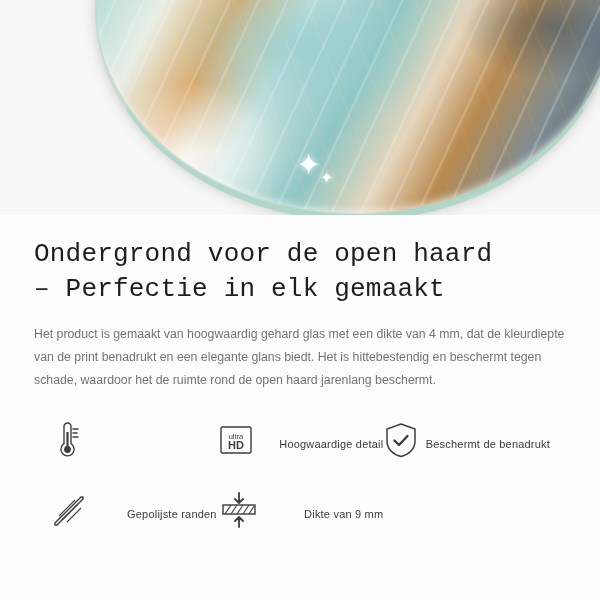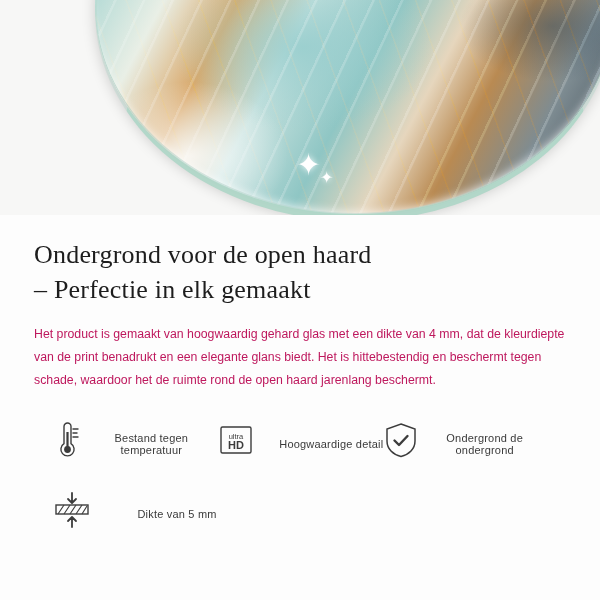--- a/index.html
+++ b/index.html
@@ -95,33 +95,33 @@
     user-select: none;
   }
   .sparkle.s1 { left: 296px; top: 150px; font-size: 30px; }
   .sparkle.s2 { left: 320px; top: 170px; font-size: 16px; }
 
   
   .content {
     padding: 22px 34px 0 34px;
   }
   .headline {
-    font-family: Liberation Serif, serif;
+    font-family: Liberation Mono, monospace;
     font-size: 26px;
     line-height: 1.35;
     color: #1d1d1d;
     font-weight: 400;
     margin: 0 0 16px 0;
     letter-spacing: 0.2px;
   }
   .headline .line2 { display: block; }
   .body-copy {
     font-size: 12.3px;
     line-height: 1.85;
-    color: #be185d;
+    color: #737373;
     margin: 0;
     max-width: 532px;
   }
 
   
   .features {
     margin-top: 26px;
     display: grid;
     grid-template-columns: repeat(3, 1fr);
     row-gap: 16px;
@@ -174,53 +174,61 @@
 
       <div class="feature">
         <div class="feature-icon">
           <svg width="36" height="40" viewBox="0 0 36 40" fill="none" stroke="#3c3c3c" stroke-width="1.4">
             <path d="M14 6.5a3.5 3.5 0 0 1 7 0v17.2a6.6 6.6 0 1 1-7 0Z"></path>
             <circle cx="17.5" cy="29.5" r="3.4" fill="#3c3c3c" stroke="none"></circle>
             <rect x="16.4" y="12" width="2.2" height="15" fill="#3c3c3c" stroke="none"></rect>
             <path d="M23 9h5M23 13h4M23 17h5" stroke-linecap="round"></path>
           </svg>
         </div>
-        <div class="feature-label">Bestand tegen temperatuur</div>
       </div>
 
       <div class="feature">
         <div class="feature-icon">
           <svg width="38" height="38" viewBox="0 0 38 38">
             <rect x="4" y="6" width="30" height="26" rx="1.5" fill="none" stroke="#3c3c3c" stroke-width="1.4"></rect>
             <text x="19" y="17.5" font-family="Liberation Sans, sans-serif" font-size="7.5" fill="#3c3c3c" text-anchor="middle">ultra</text>
             <text x="19" y="28" font-family="Liberation Sans, sans-serif" font-size="11" font-weight="bold" fill="#3c3c3c" text-anchor="middle">HD</text>
           </svg>
         </div>
         <div class="feature-label">Hoogwaardige detail</div>
       </div>
 
       <div class="feature">
         <div class="feature-icon">
           <svg width="36" height="40" viewBox="0 0 36 40">
             <path d="M18 4 32 9v12c0 8-6 13.5-14 15.5C10 34.5 4 29 4 21V9Z" fill="none" stroke="#3c3c3c" stroke-width="1.5"></path>
             <path d="M11.5 20.5 16 25l8.5-9" fill="none" stroke="#3c3c3c" stroke-width="2.4" stroke-linecap="round" stroke-linejoin="round"></path>
           </svg>
         </div>
-        <div class="feature-label">Ondergrond de ondergrond</div>
-      </div>
-
-
+        <div class="feature-label">Beschermt de benadrukt</div>
+      </div>
+
+
+      <div class="feature">
+        <div class="feature-icon">
+          <svg width="38" height="36" viewBox="0 0 38 36">
+            <path d="M5 31 31 5h2v2L7 33H5Z" fill="none" stroke="#3c3c3c" stroke-width="1.4" stroke-linejoin="round"></path>
+            <path d="M12 28 28 12M17 30 31 16M9 24 25 8" fill="none" stroke="#3c3c3c" stroke-width="1.1"></path>
+          </svg>
+        </div>
+        <div class="feature-label">Gepolijste randen</div>
+      </div>
 
       <div class="feature">
         <div class="feature-icon">
           <svg width="44" height="40" viewBox="0 0 44 40">
             <path d="M22 3v9M18 9l4 4 4-4" fill="none" stroke="#3c3c3c" stroke-width="1.8" stroke-linecap="round" stroke-linejoin="round"></path>
             <rect x="6" y="15" width="32" height="9" fill="none" stroke="#3c3c3c" stroke-width="1.4"></rect>
             <path d="M8 24 14 15M14 24 20 15M20 24 26 15M26 24 32 15M32 24 37 16" stroke="#3c3c3c" stroke-width="1.1"></path>
             <path d="M22 37v-9M18 31l4-4 4 4" fill="none" stroke="#3c3c3c" stroke-width="1.8" stroke-linecap="round" stroke-linejoin="round"></path>
           </svg>
         </div>
-        <div class="feature-label">Dikte van 5 mm</div>
+        <div class="feature-label">Dikte van 9 mm</div>
       </div>
 
     </div>
   </div>
 </div>
 
 </body></html>

